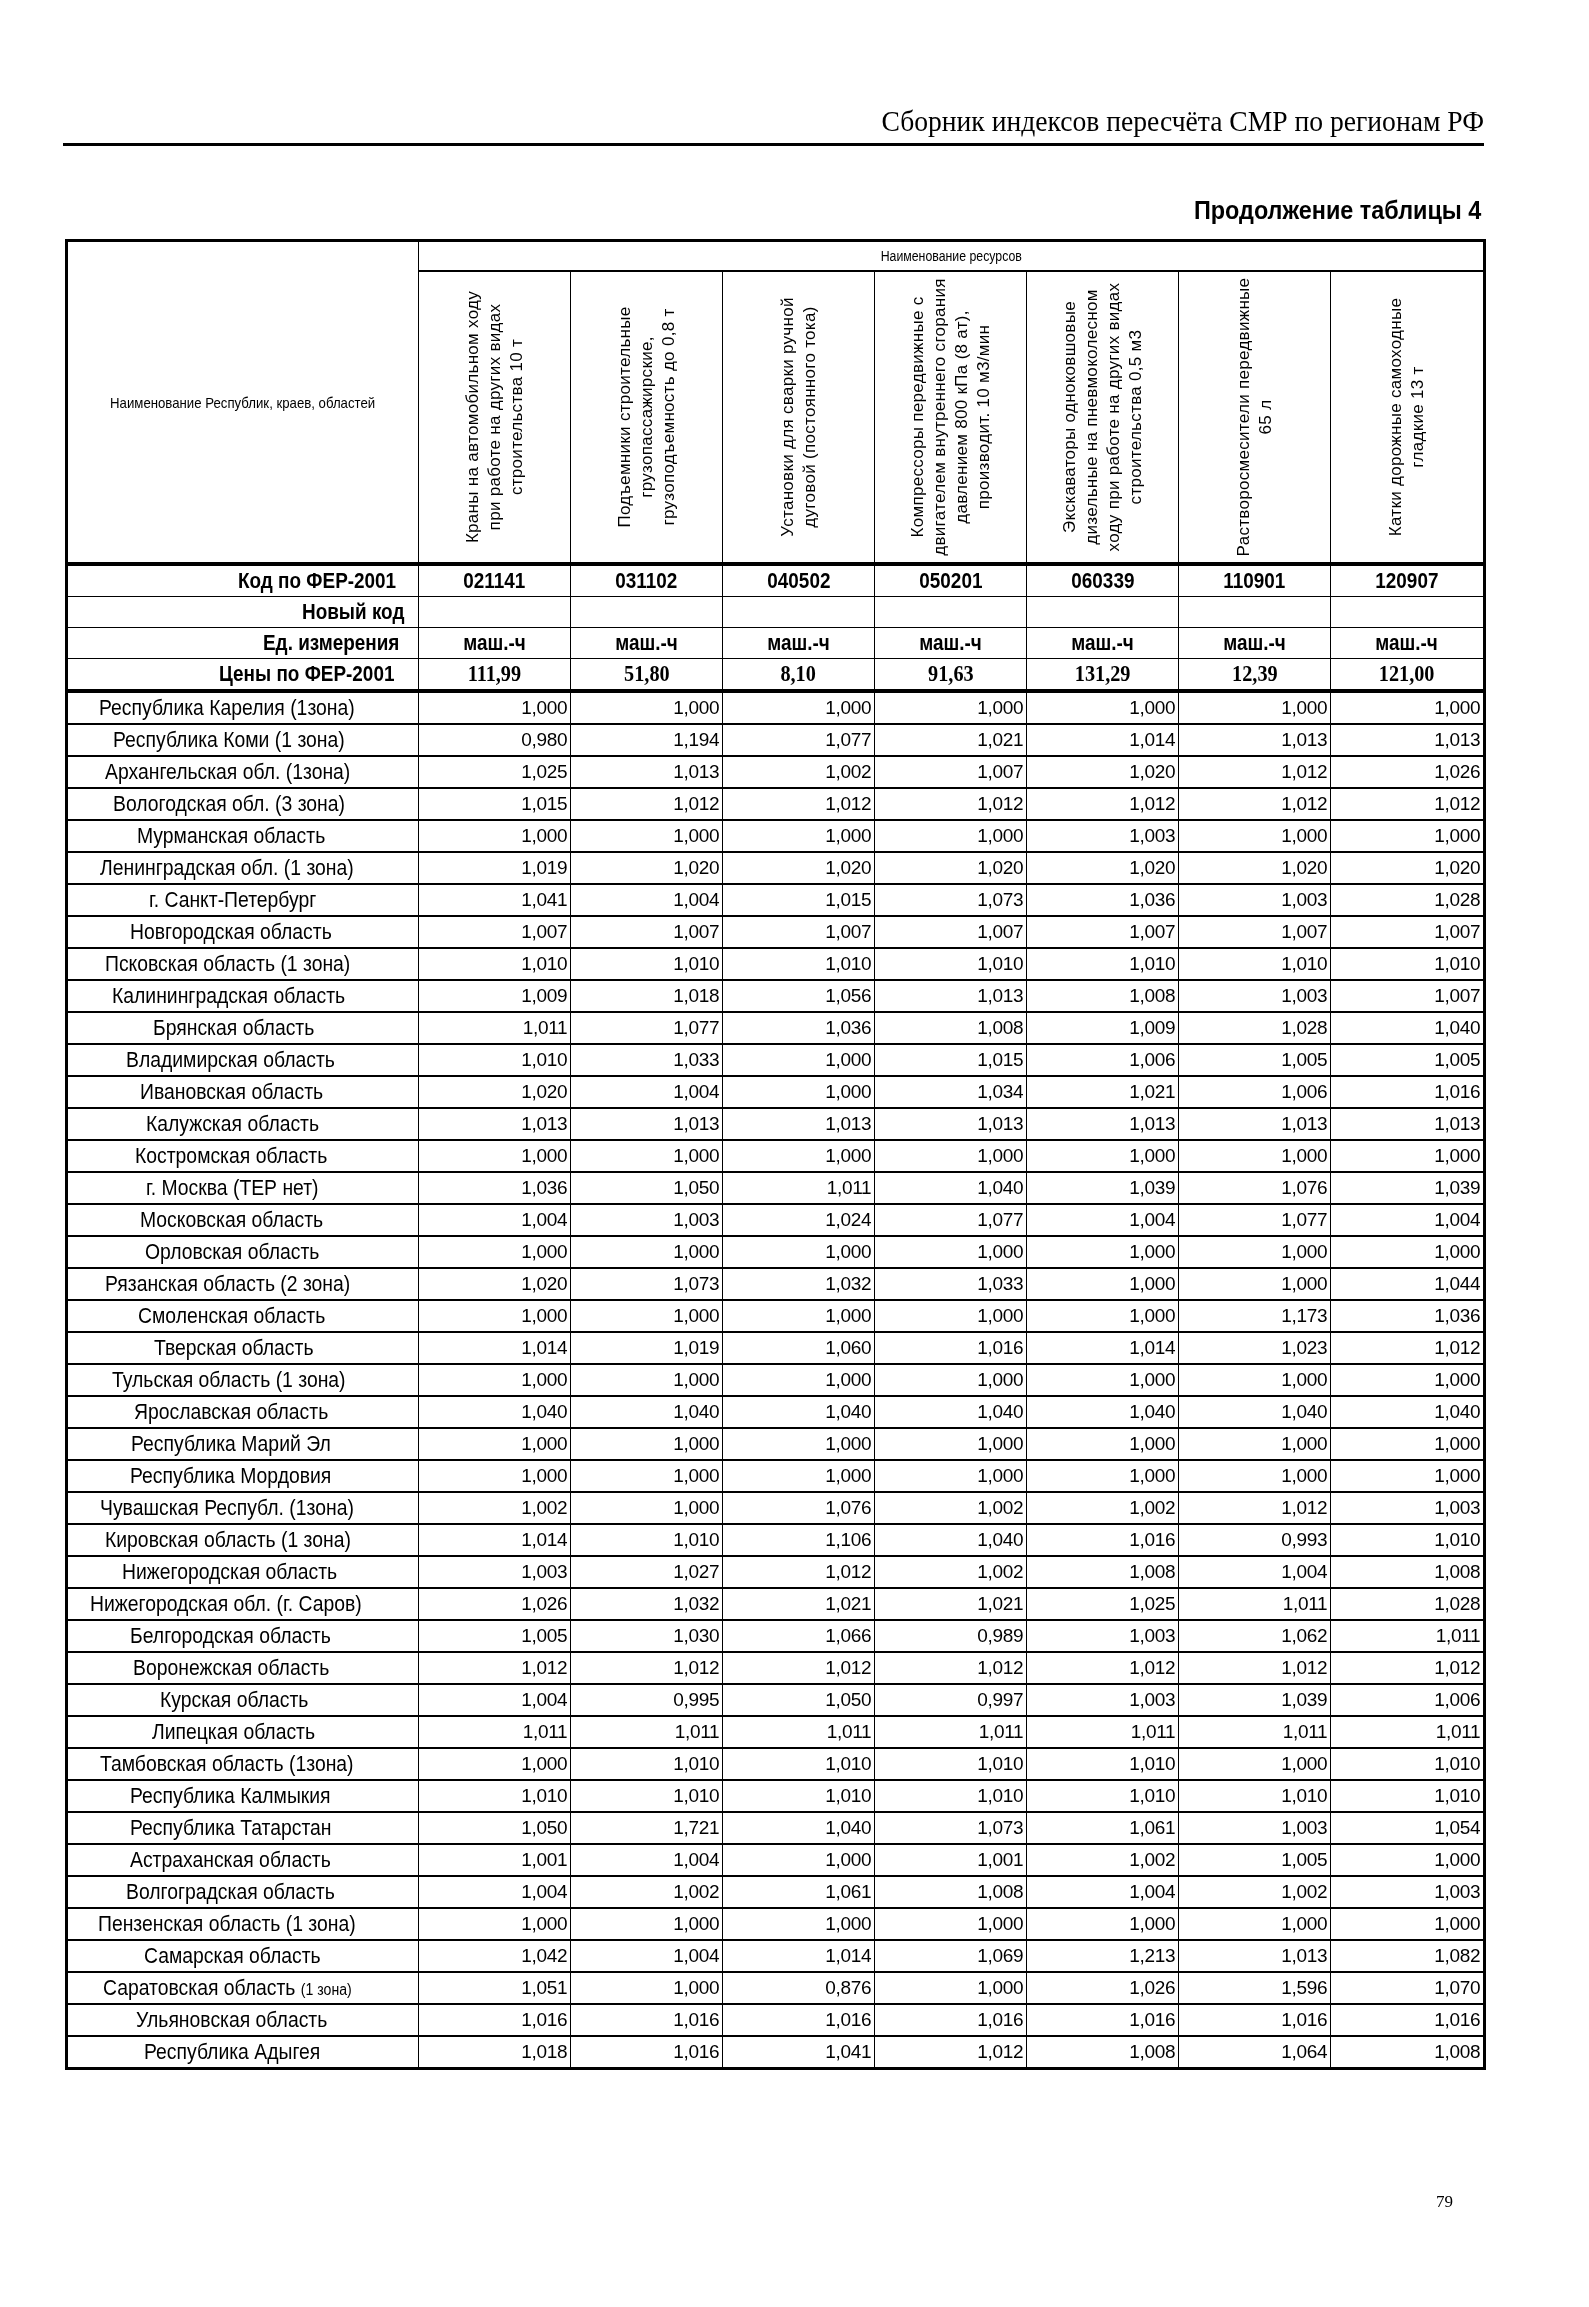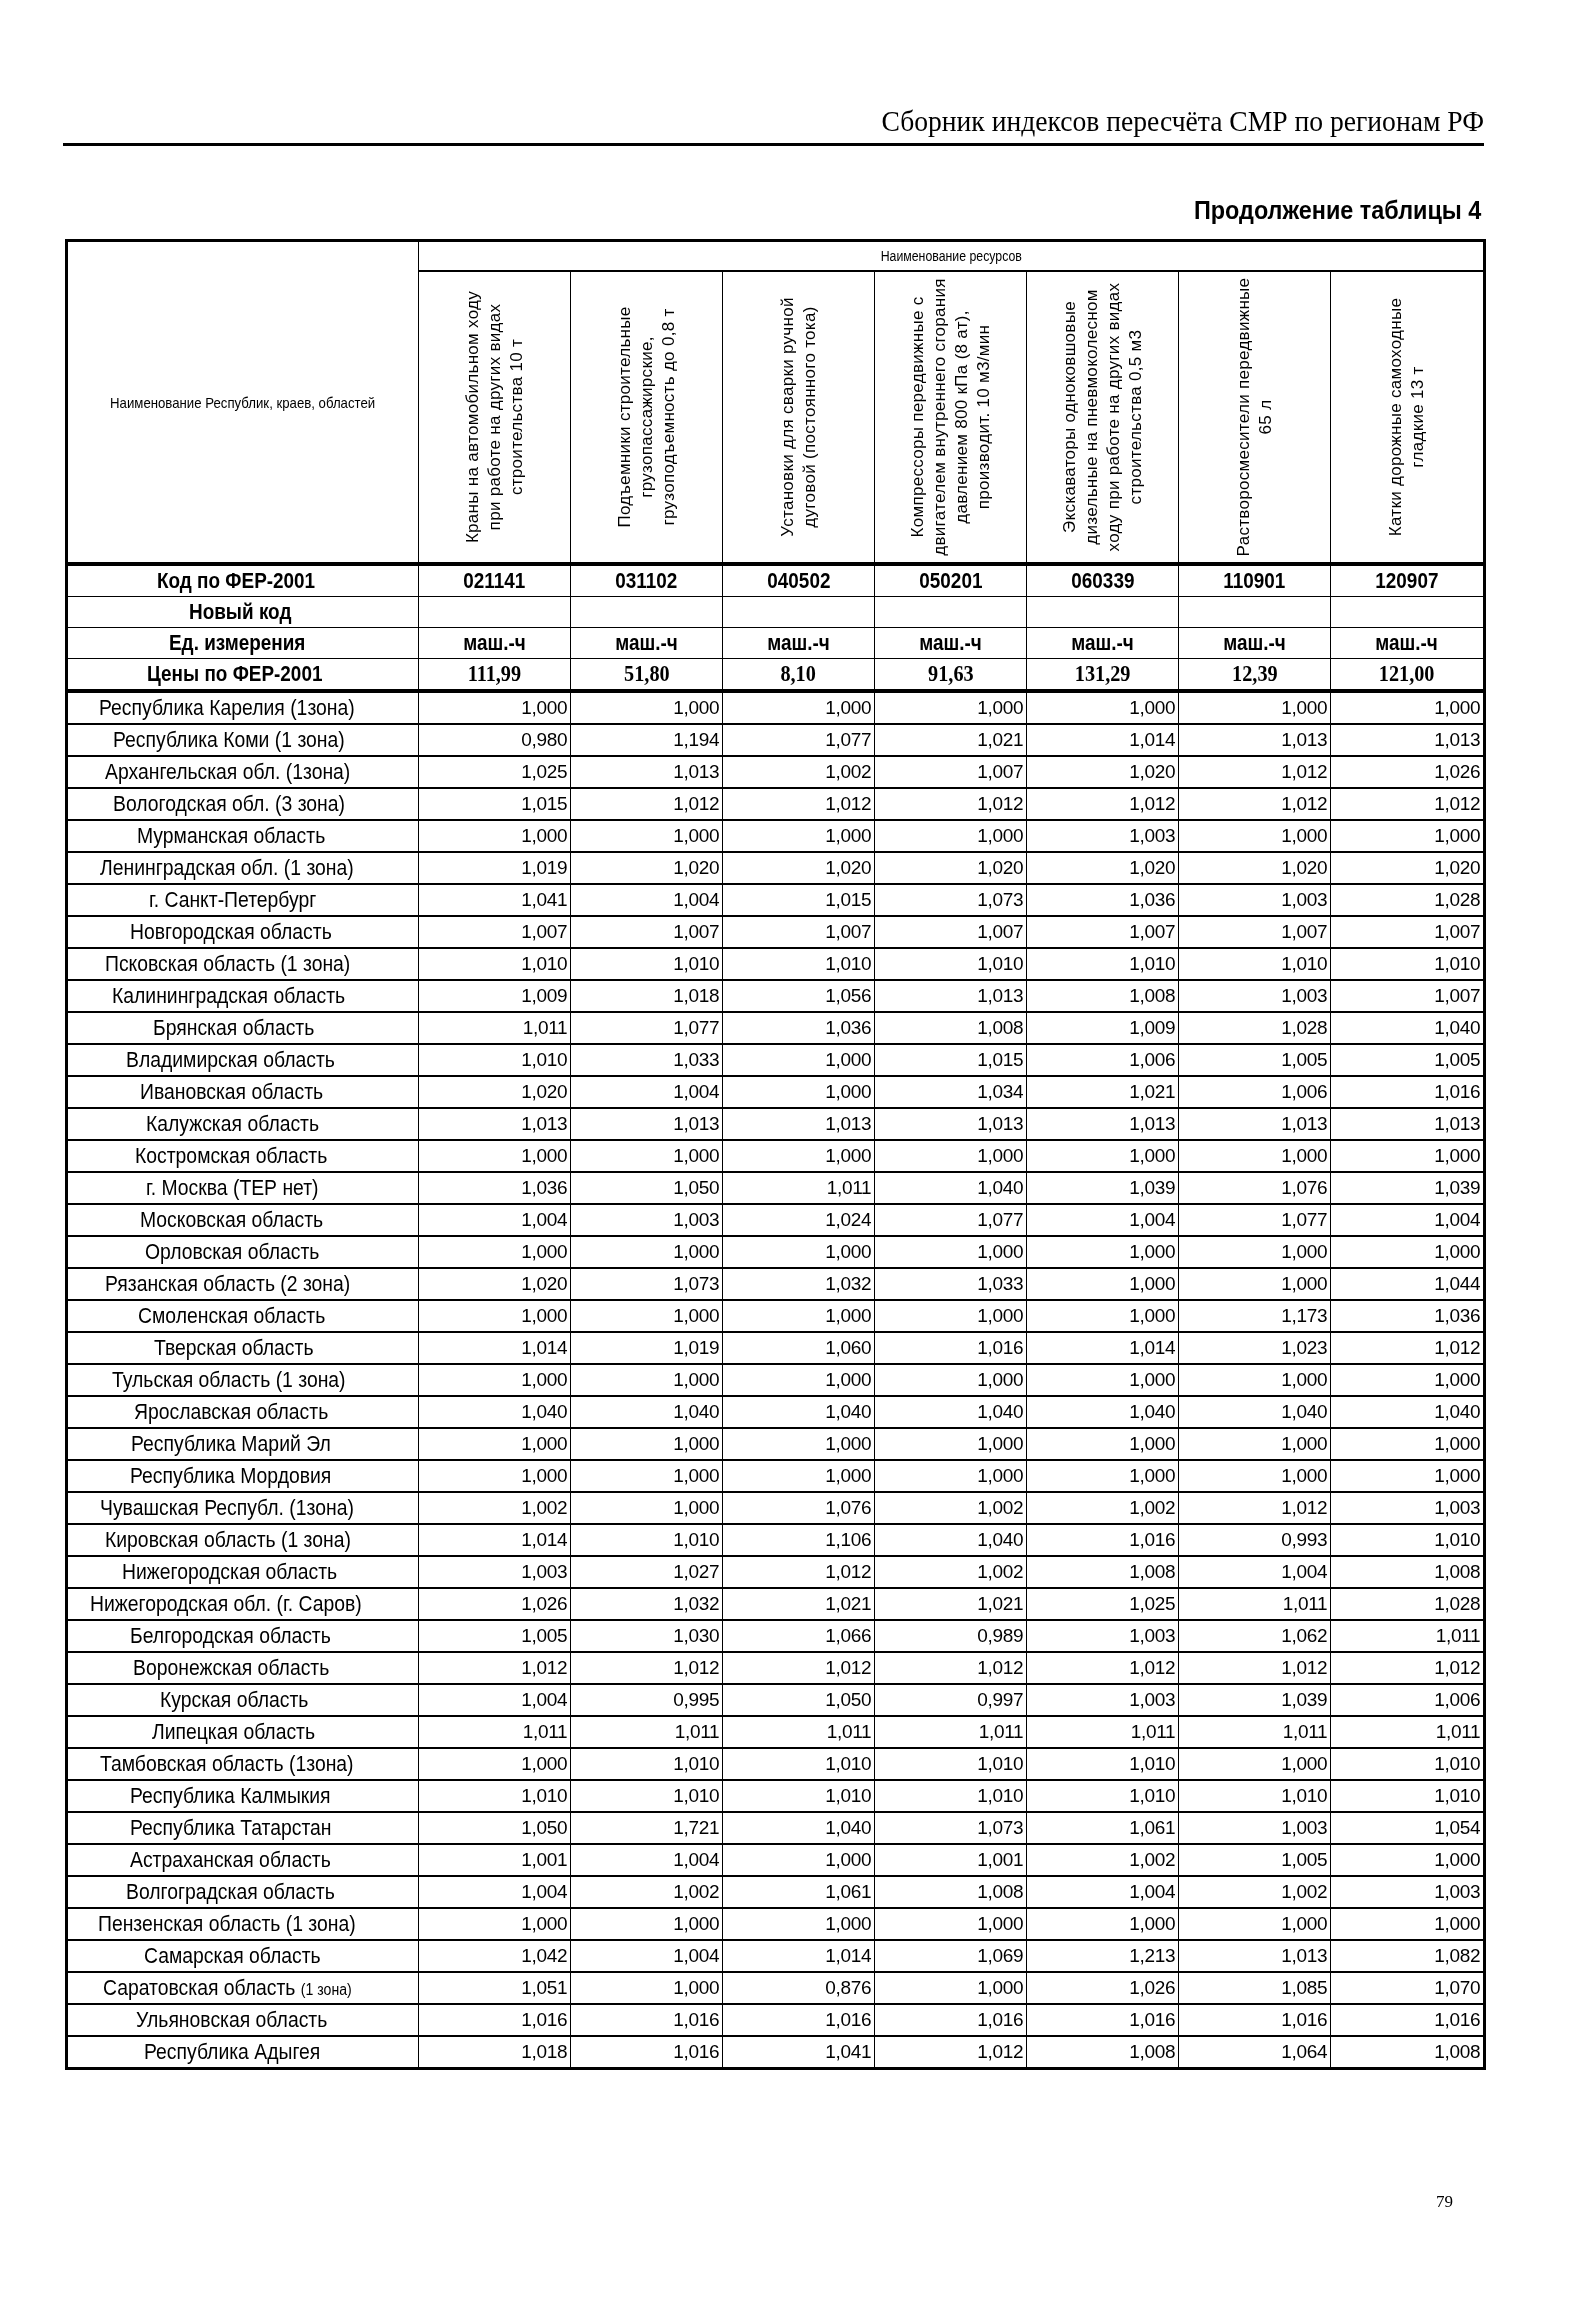--- a/index.html
+++ b/index.html
@@ -33,21 +33,21 @@
     border-bottom: 2.7px solid #000 !important; }
   .h-res { height: 290px; position: relative; vertical-align: middle; }
   .rot {
     position: absolute; left: 50%; top: 50%;
     width: 283px; transform: translate(-50%, -50%) rotate(-90deg);
     font-size: 17px; line-height: 22px; text-align: center; font-weight: normal;
     letter-spacing: 0.3px;
   }
   tr.code-row td { border-top: 4px solid #000 !important; }
   tr.meta td { height: 30px; font-size: 21.5px; font-weight: bold; vertical-align: middle; }
-  tr.meta td.lbl { text-align: center; padding-left: 8px; transform-origin: left; text-decoration: underline; }
+  tr.meta td.lbl { text-align: right; padding-left: 8px; transform-origin: left; text-decoration: underline; }
   tr.meta td.val { text-align: center; }
   .cond { display: inline-block; transform: scaleX(0.88); transform-origin: left center; white-space: nowrap; }
   .cond-c { display: inline-block; transform: scaleX(0.88); transform-origin: center center; white-space: nowrap; }
   tr.price-row td.val { font-family: "Liberation Serif", serif; font-size: 23px; margin-top: 39px; }
   tr.price-row td { border-bottom: 4px solid #000 !important; }
   tr.data td { height: 30px; font-size: 19px; vertical-align: middle; }
   tr.data td.name { text-align: center; padding-left: 2.7px; font-size: 22px; }
   tr.data td.num { text-align: right; padding-right: 2.7px; letter-spacing: -0.3px; }
   tr.data td { border-top: 2px solid #000; }
   .small-zone { font-size: 16px; }
@@ -548,21 +548,21 @@
         <td class="num">1,013</td>
         <td class="num">1,082</td>
       </tr>
       <tr class="data">
         <td class="name"><span class="cond"><span>Саратовская область</span> <span class="small-zone">(1 зона)</span></span></td>
         <td class="num">1,051</td>
         <td class="num">1,000</td>
         <td class="num">0,876</td>
         <td class="num">1,000</td>
         <td class="num">1,026</td>
-        <td class="num">1,085</td>
+        <td class="num">1,596</td>
         <td class="num">1,070</td>
       </tr>
       <tr class="data">
         <td class="name"><span class="cond"><span>Ульяновская область</span></span></td>
         <td class="num">1,016</td>
         <td class="num">1,016</td>
         <td class="num">1,016</td>
         <td class="num">1,016</td>
         <td class="num">1,016</td>
         <td class="num">1,016</td>

